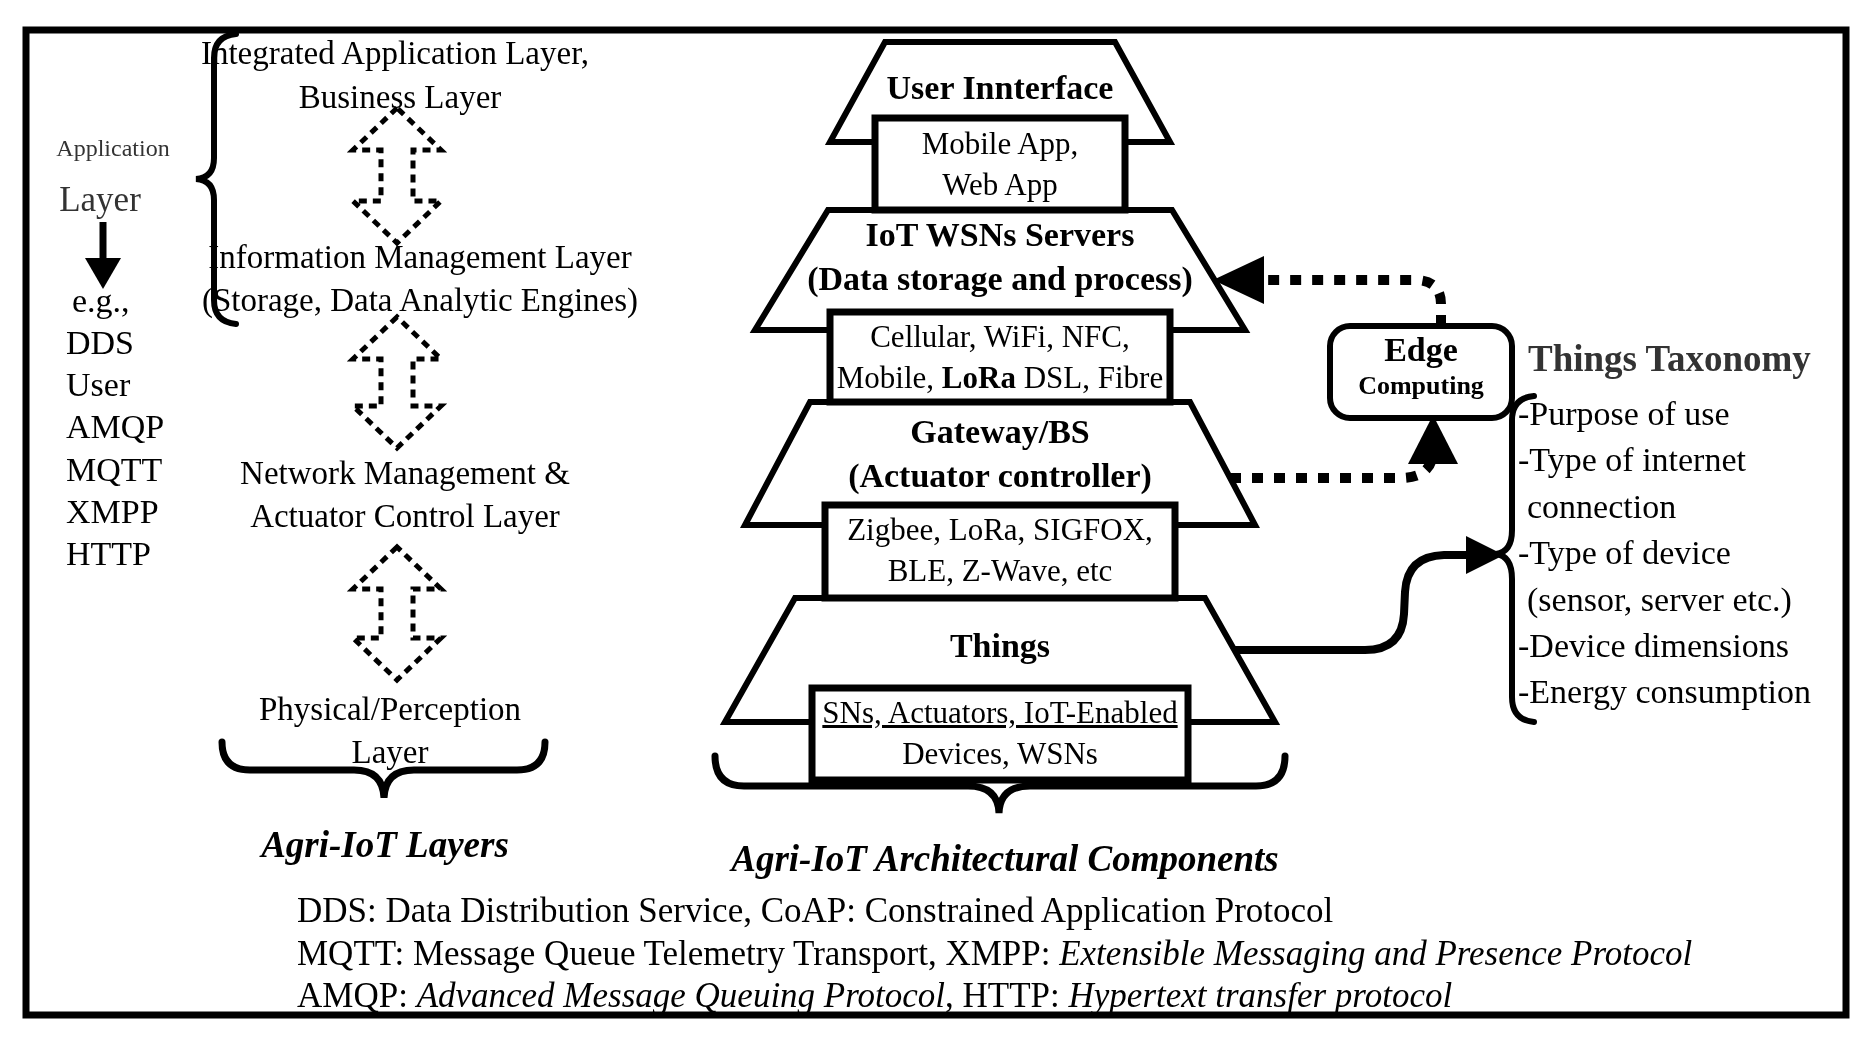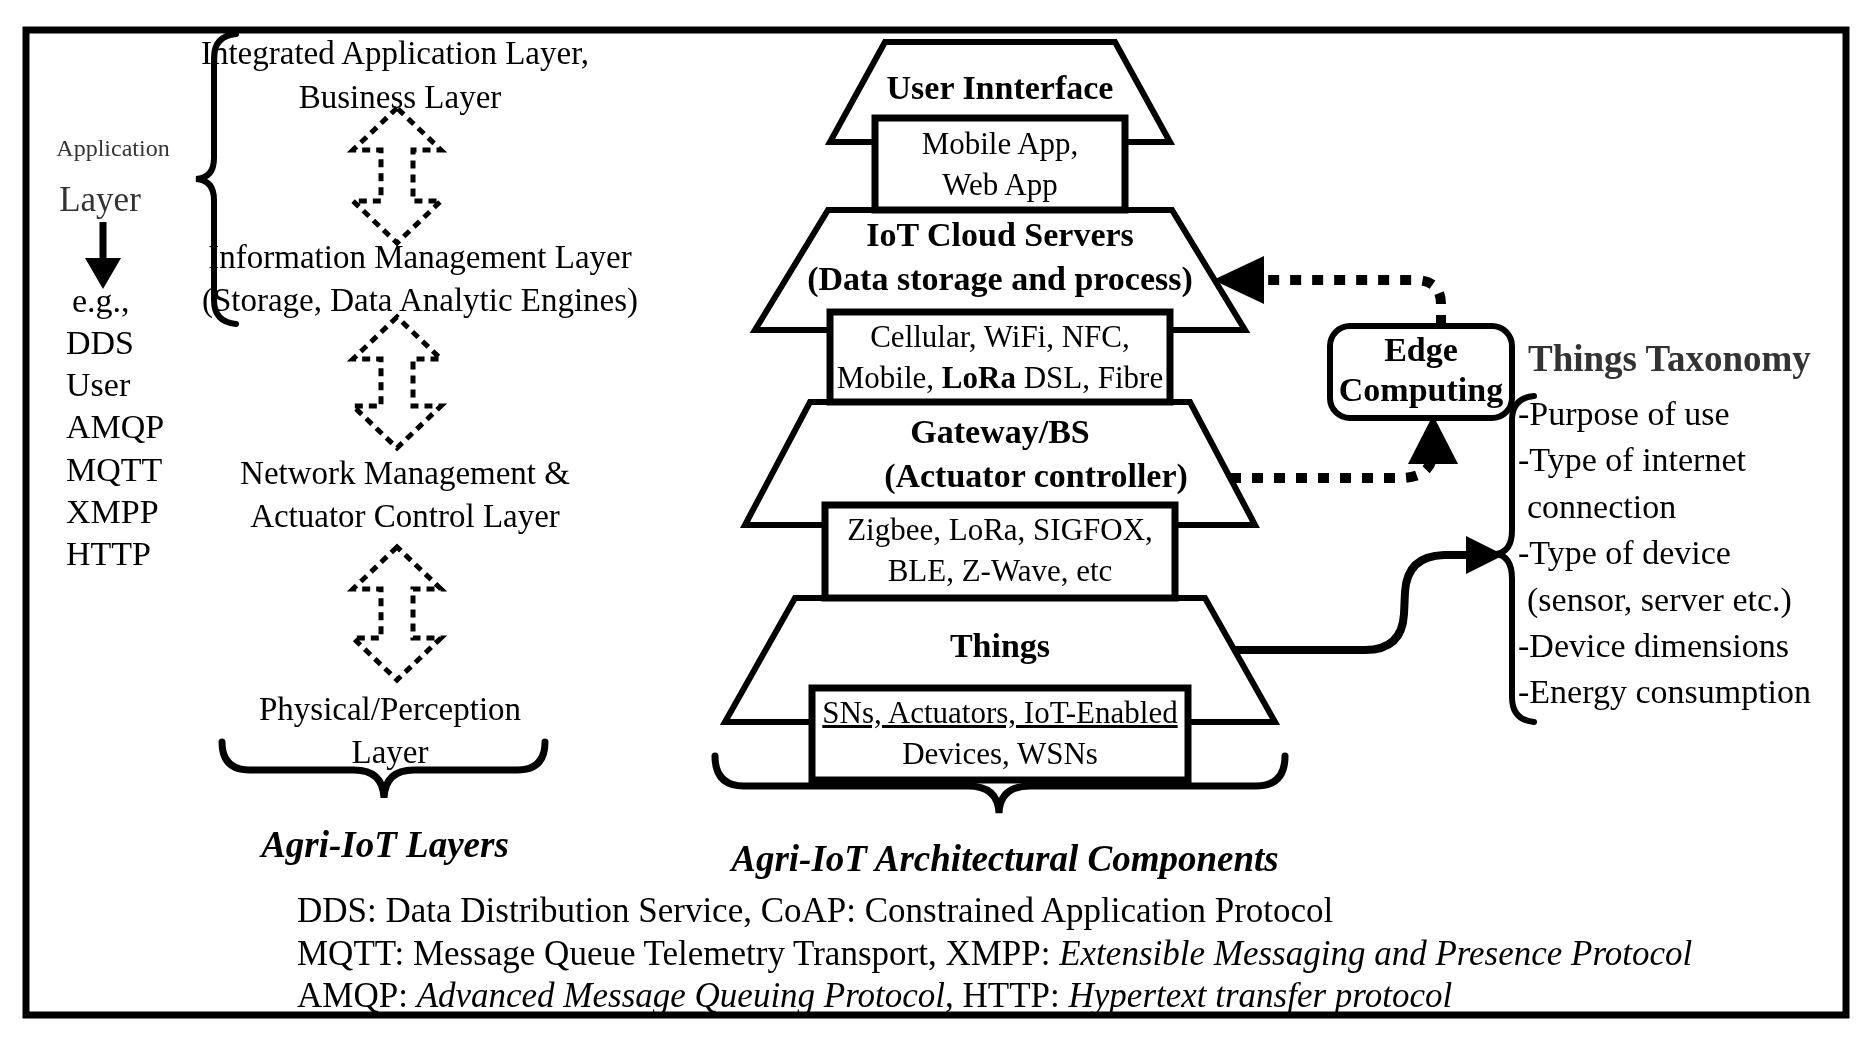--- a/index.html
+++ b/index.html
@@ -86,38 +86,38 @@
 
   <div class="t c" style="left:390px;top:692px;">Physical/Perception</div>
   <div class="t c" style="left:390px;top:735px;">Layer</div>
 
   <div class="t c sec" style="left:385px;top:826px;">Agri-IoT Layers</div>
 
   <div class="t c pyrtitle" style="left:1000px;top:70px;">User Innterface</div>
   <div class="t c boxtxt" style="left:1000px;top:128px;">Mobile App,</div>
   <div class="t c boxtxt" style="left:1000px;top:169px;">Web App</div>
 
-  <div class="t c pyrtitle" style="left:1000px;top:217px;">IoT Cloud Servers</div>
+  <div class="t c pyrtitle" style="left:1000px;top:217px;">IoT WSNs Servers</div>
   <div class="t c pyrtitle" style="left:1000px;top:261px;">(Data storage and process)</div>
   <div class="t c boxtxt" style="left:1000px;top:321px;">Cellular, WiFi, NFC,</div>
   <div class="t c boxtxt" style="left:1000px;top:362px;text-align:center;"><span>Mobile, </span><span class="b">LoRa</span><span> DSL, Fibre</span></div>
 
   <div class="t c pyrtitle" style="left:1000px;top:414px;">Gateway/BS</div>
-  <div class="t c pyrtitle" style="left:1000px;top:458px;margin-left:36px;">(Actuator controller)</div>
+  <div class="t c pyrtitle" style="left:1000px;top:458px;">(Actuator controller)</div>
   <div class="t c boxtxt" style="left:1000px;top:514px;">Zigbee, LoRa, SIGFOX,</div>
   <div class="t c boxtxt" style="left:1000px;top:555px;">BLE, Z-Wave, etc</div>
 
   <div class="t c pyrtitle" style="left:1000px;top:628px;">Things</div>
   <div class="t c boxtxt" style="left:1000px;top:697px;text-decoration:underline;">SNs, Actuators, IoT-Enabled</div>
   <div class="t c boxtxt" style="left:1000px;top:738px;">Devices, WSNs</div>
 
   <div class="t c sec" style="left:1005px;top:840px;">Agri-IoT Architectural Components</div>
 
   <div class="t c b" style="left:1421px;top:332px;font-size:34px;">Edge</div>
-  <div class="t c b" style="left:1421px;top:372px;font-size:34px;">Computing</div>
+  <div class="t c b" style="left:1421px;top:372px;font-size:26px;">Computing</div>
 
   <div class="t b muted" style="left:1528px;top:340px;font-size:37px;">Things Taxonomy</div>
   <div class="t tax" style="left:1518px;top:396px;">-Purpose of use</div>
   <div class="t tax" style="left:1518px;top:442px;">-Type of internet</div>
   <div class="t tax" style="left:1527px;top:489px;">connection</div>
   <div class="t tax" style="left:1518px;top:535px;">-Type of device</div>
   <div class="t tax" style="left:1527px;top:582px;">(sensor, server etc.)</div>
   <div class="t tax" style="left:1518px;top:628px;">-Device dimensions</div>
   <div class="t tax" style="left:1518px;top:674px;">-Energy consumption</div>
 

